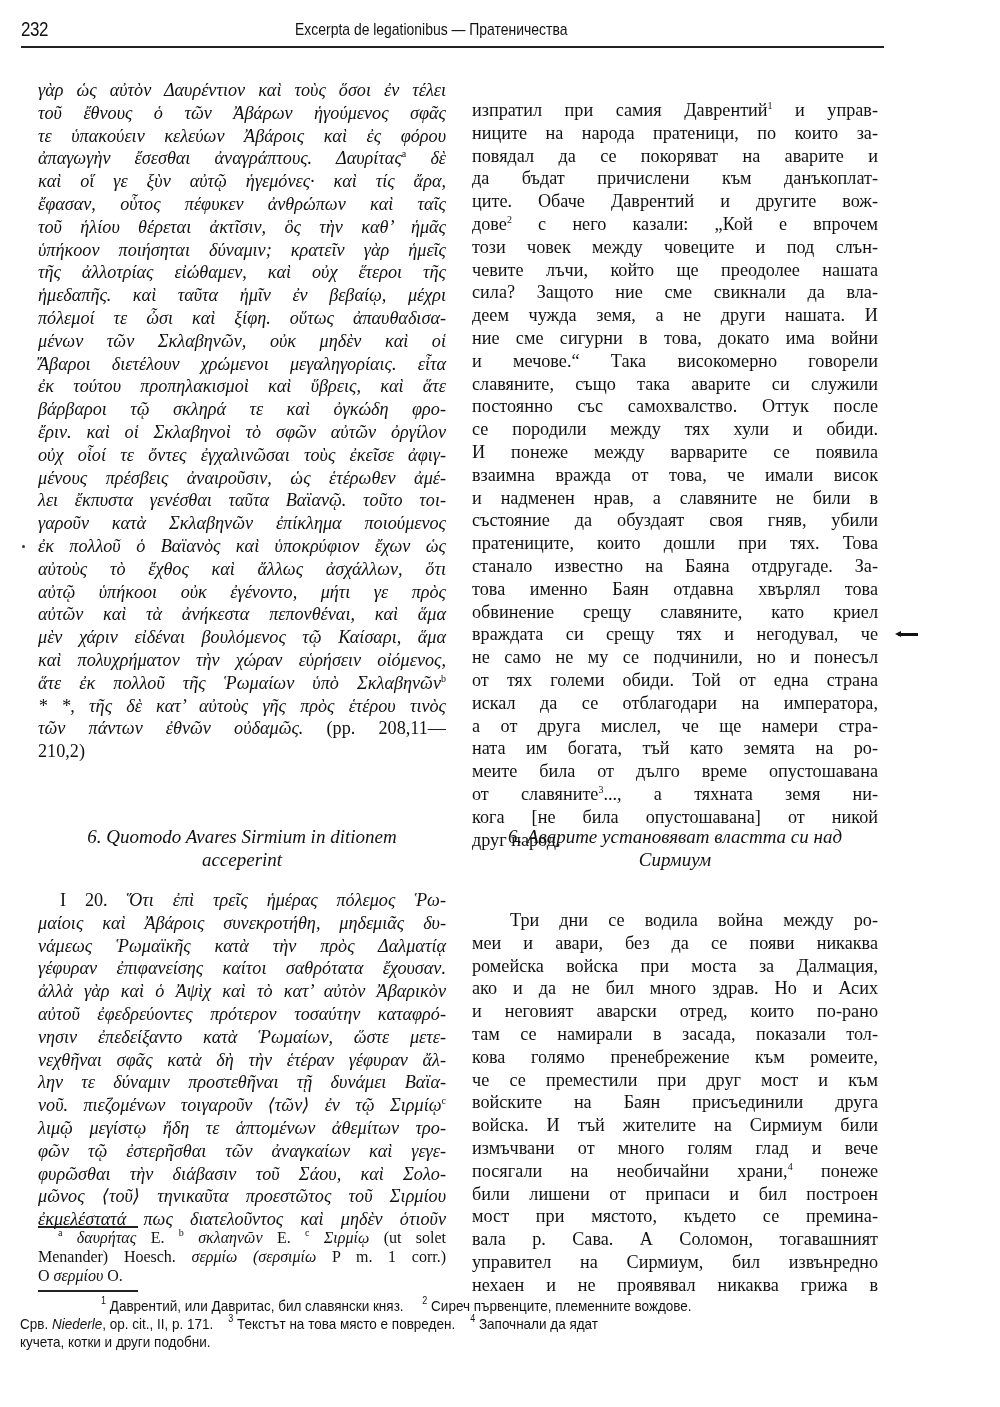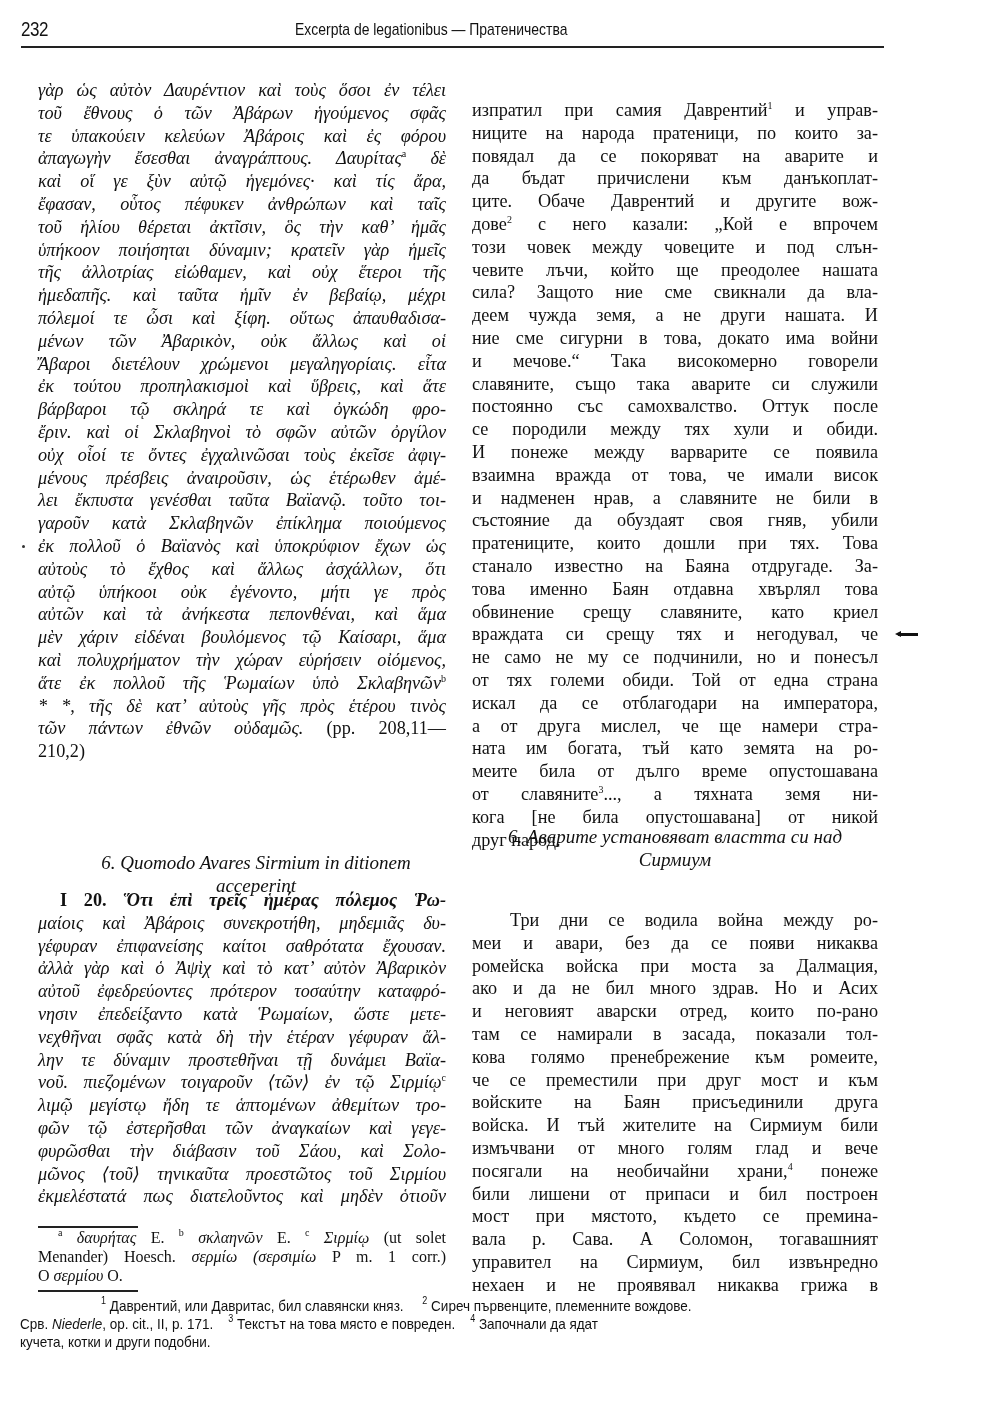--- a/index.html
+++ b/index.html
@@ -28,21 +28,21 @@
   .col-greek { left: 38px; width: 408px; font-style: italic; }
   .col-bg { left: 472px; width: 406px; margin-top: 20px; }
   .line {
     display: block; white-space: nowrap; text-align: justify; text-align-last: justify;
     height: 22.8px; overflow: visible;
   }
   .line.last { text-align-last: left; }
   .heading {
     position: absolute; font-style: italic; font-size: 19px; line-height: 23px; text-align: center;
   }
-  .heading-latin { left: 52px; width: 408px; top: 825px; margin-top: 26px; }
+  .heading-latin { left: 38px; width: 408px; top: 825px; }
   .heading-bg { left: 472px; width: 406px; top: 825px; }
   .heading .line { text-align: center; text-align-last: center; }
   .roman { font-style: normal; }
   sup { font-size: 10px; line-height: 0; vertical-align: 7px; font-style: normal; }
   .fn-rule-short { position: absolute; left: 38px; height: 1.5px; width: 100px; background: #222; }
   .appcrit {
     position: absolute; left: 38px; top: 1228px; width: 408px; font-size: 16px; line-height: 19px;
   }
   .appcrit .line { height: 19px; }
   .footnotes {
@@ -72,21 +72,21 @@
     <span class="line">τοῦ ἔθνους ὁ τῶν Ἀβάρων ἡγούμενος σφᾶς</span>
     <span class="line">τε ὑπακούειν κελεύων Ἀβάροις καὶ ἐς φόρου</span>
     <span class="line">ἀπαγωγὴν ἔσεσθαι ἀναγράπτους. Δαυρίτας<sup>a</sup> δὲ</span>
     <span class="line">καὶ οἵ γε ξὺν αὐτῷ ἡγεμόνες· καὶ τίς ἄρα,</span>
     <span class="line">ἔφασαν, οὗτος πέφυκεν ἀνθρώπων καὶ ταῖς</span>
     <span class="line">τοῦ ἡλίου θέρεται ἀκτῖσιν, ὃς τὴν καθ’ ἡμᾶς</span>
     <span class="line">ὑπήκοον ποιήσηται δύναμιν; κρατεῖν γὰρ ἡμεῖς</span>
     <span class="line">τῆς ἀλλοτρίας εἰώθαμεν, καὶ οὐχ ἕτεροι τῆς</span>
     <span class="line">ἡμεδαπῆς. καὶ ταῦτα ἡμῖν ἐν βεβαίῳ, μέχρι</span>
     <span class="line">πόλεμοί τε ὦσι καὶ ξίφη. οὕτως ἀπαυθαδισα-</span>
-    <span class="line">μένων τῶν Ἀβαρικὸν, οὐκ ἄλλως καὶ οἱ</span>
+    <span class="line">μένων τῶν Σκλαβηνῶν, οὐκ μηδὲν καὶ οἱ</span>
     <span class="line">Ἄβαροι διετέλουν χρώμενοι μεγαληγορίαις. εἶτα</span>
     <span class="line">ἐκ τούτου προπηλακισμοὶ καὶ ὕβρεις, καὶ ἅτε</span>
     <span class="line">βάρβαροι τῷ σκληρά τε καὶ ὀγκώδη φρο-</span>
     <span class="line">ἔριν. καὶ οἱ Σκλαβηνοὶ τὸ σφῶν αὐτῶν ὀργίλον</span>
     <span class="line">οὐχ οἷοί τε ὄντες ἐγχαλινῶσαι τοὺς ἐκεῖσε ἀφιγ-</span>
     <span class="line">μένους πρέσβεις ἀναιροῦσιν, ὡς ἑτέρωθεν ἀμέ-</span>
     <span class="line">λει ἔκπυστα γενέσθαι ταῦτα Βαϊανῷ. τοῦτο τοι-</span>
     <span class="line">γαροῦν κατὰ Σκλαβηνῶν ἐπίκλημα ποιούμενος</span>
     <span class="line">ἐκ πολλοῦ ὁ Βαϊανὸς καὶ ὑποκρύφιον ἔχων ὡς</span>
     <span class="line">αὐτοὺς τὸ ἔχθος καὶ ἄλλως ἀσχάλλων, ὅτι</span>
@@ -142,22 +142,23 @@
 <div class="heading heading-latin">
   <span class="line">6. Quomodo Avares Sirmium in ditionem</span>
   <span class="line">acceperint</span>
 </div>
 <div class="heading heading-bg">
   <span class="line">6. Аварите установяват властта си над</span>
   <span class="line">Сирмиум</span>
 </div>
 
 <div class="col col-greek" style="top:889px;" id="g2">
-    <span class="line" style="padding-left: 22px; width: 386px; font-weight: bold;"><span class="roman">I 20. </span>Ὅτι ἐπὶ τρεῖς ἡμέρας πόλεμος Ῥω-</span>
+    <span class="line" style="padding-left: 22px; width: 386px;"><span class="roman">I 20. </span>Ὅτι ἐπὶ τρεῖς ἡμέρας πόλεμος Ῥω-</span>
     <span class="line">μαίοις καὶ Ἀβάροις συνεκροτήθη, μηδεμιᾶς δυ-</span>
+    <span class="line">νάμεως Ῥωμαϊκῆς κατὰ τὴν πρὸς Δαλματίᾳ</span>
     <span class="line">γέφυραν ἐπιφανείσης καίτοι σαθρότατα ἔχουσαν.</span>
     <span class="line">ἀλλὰ γὰρ καὶ ὁ Ἀψὶχ καὶ τὸ κατ’ αὐτὸν Ἀβαρικὸν</span>
     <span class="line">αὐτοῦ ἐφεδρεύοντες πρότερον τοσαύτην καταφρό-</span>
     <span class="line">νησιν ἐπεδείξαντο κατὰ Ῥωμαίων, ὥστε μετε-</span>
     <span class="line">νεχθῆναι σφᾶς κατὰ δὴ τὴν ἑτέραν γέφυραν ἄλ-</span>
     <span class="line">λην τε δύναμιν προστεθῆναι τῇ δυνάμει Βαϊα-</span>
     <span class="line">νοῦ. πιεζομένων τοιγαροῦν ⟨τῶν⟩ ἐν τῷ Σιρμίῳ<sup>c</sup></span>
     <span class="line">λιμῷ μεγίστῳ ἤδη τε ἁπτομένων ἀθεμίτων τρο-</span>
     <span class="line">φῶν τῷ ἐστερῆσθαι τῶν ἀναγκαίων καὶ γεγε-</span>
     <span class="line">φυρῶσθαι τὴν διάβασιν τοῦ Σάου, καὶ Σολο-</span>

